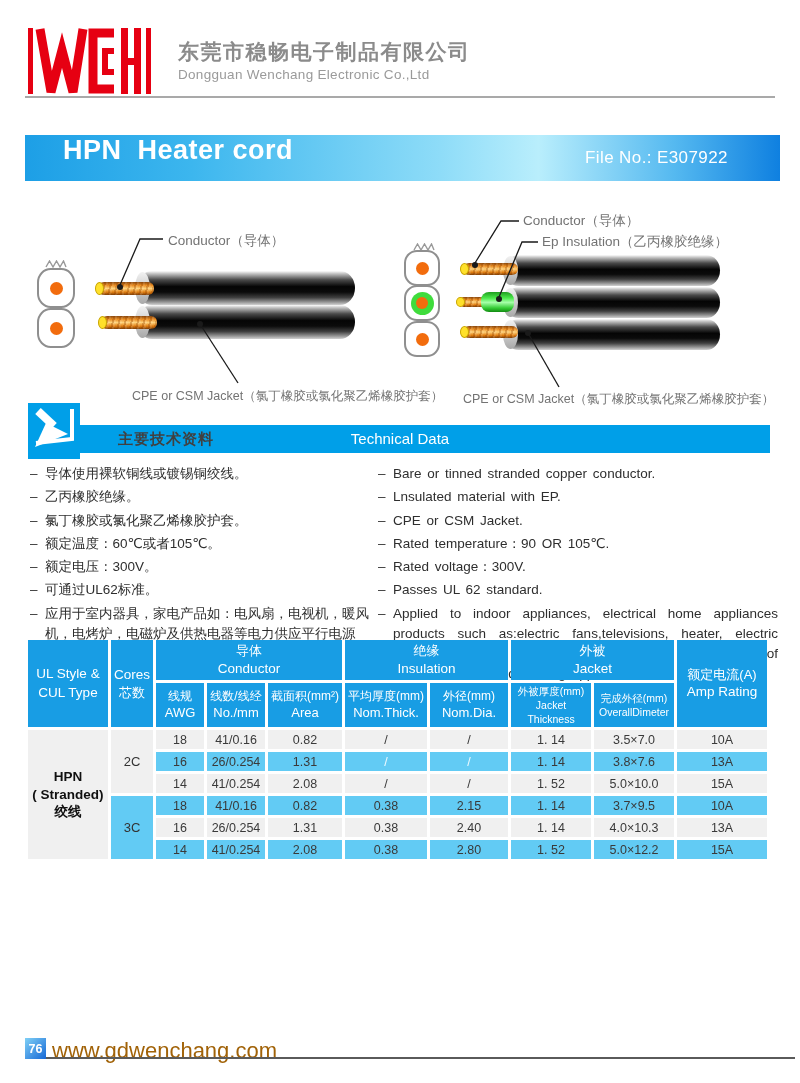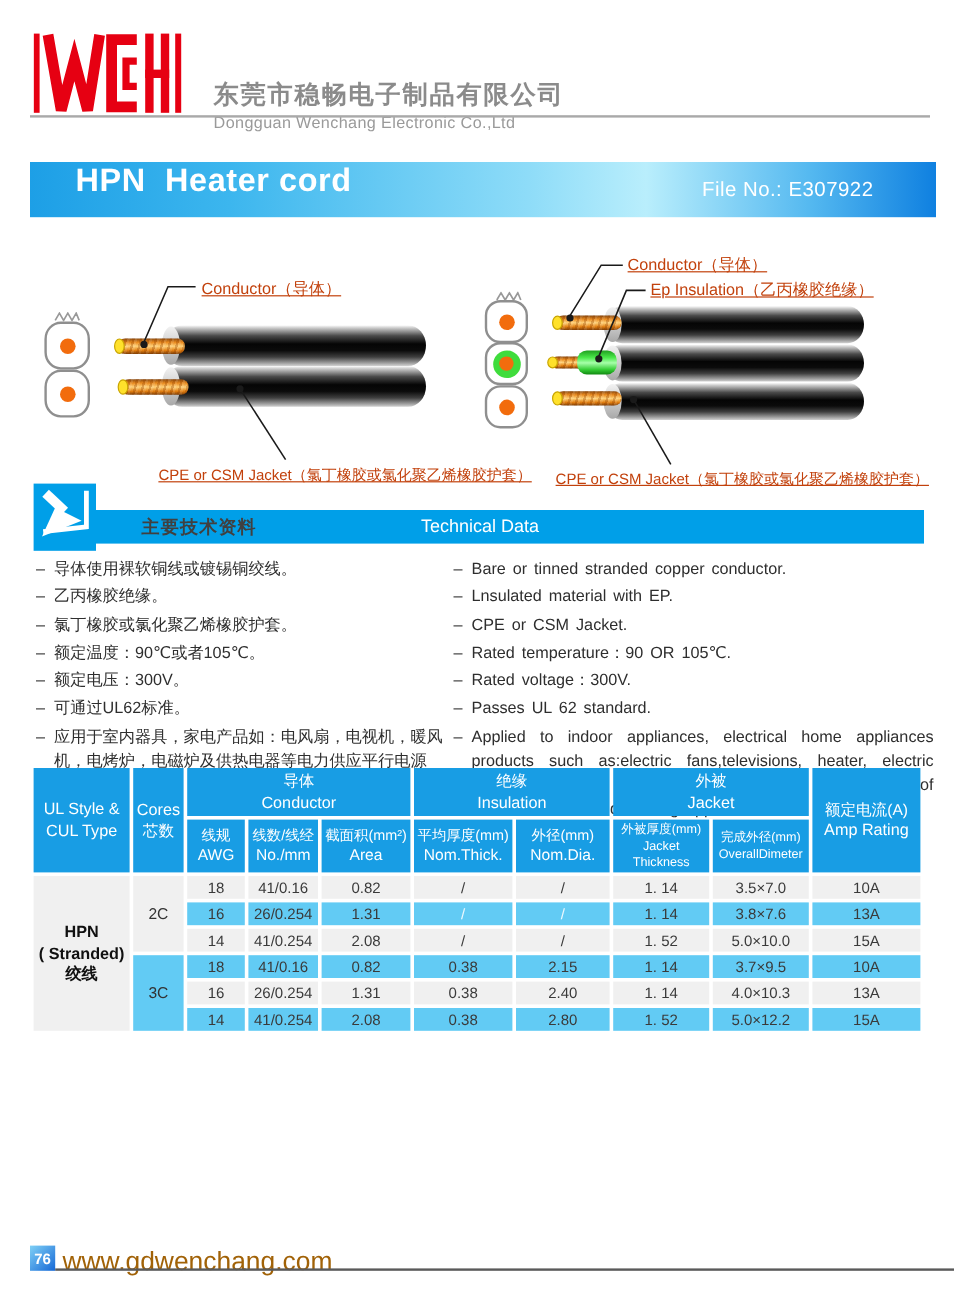--- a/index.html
+++ b/index.html
@@ -1,21 +1,21 @@
 <!DOCTYPE html>
 <html><head>
 <meta charset="utf-8">
 <style>
   html,body{margin:0;padding:0;background:#fff;}
   .page{position:relative;width:800px;height:1083px;background:#ffffff;overflow:hidden;
         font-family:"Liberation Sans","DejaVu Sans",sans-serif;color:#333;}
 
   
   .logo-svg{position:absolute;left:28px;top:26px;}
-  .company{position:absolute;left:178px;top:40px;line-height:1.15;margin-top:28px;}
+  .company{position:absolute;left:178px;top:40px;line-height:1.15;}
   .company .zh{font-size:21px;font-weight:bold;color:#8b8b8b;letter-spacing:1.5px;}
   .company .en{font-size:13.5px;color:#9a9a9a;margin-top:3px;letter-spacing:.3px;}
   .head-rule{position:absolute;left:25px;top:96px;width:750px;height:2px;background:#a9a9a9;}
 
   
   .titlebar{position:absolute;left:25px;top:135px;width:755px;height:46px;
     background:linear-gradient(90deg,#1d9fe6 0%,#3cb6ee 22%,#8edcf8 55%,#b9eefc 68%,#55b9f0 86%,#0f80e0 100%);
     display:flex;align-items:flex-start;}
   .titlebar .ttl{color:#fff;font-size:27px;font-weight:bold;margin-left:38px;white-space:pre;letter-spacing:.5px;}
   .titlebar .fileno{position:absolute;left:560px;top:13px;color:#fff;font-size:17px;letter-spacing:.4px;}
@@ -32,21 +32,21 @@
   .cyl::before{content:"";position:absolute;left:-2px;top:1px;bottom:1px;width:15px;border-radius:50%;
     background:linear-gradient(to bottom,#f2f2f2,#a8a8a8);}
   .cond{position:absolute;border-radius:6px;
     background:linear-gradient(to bottom,#8a4a10 0%,#e98a1e 25%,#ffd27a 50%,#e07d10 78%,#7d3f08 100%);}
   .cond::after{content:"";position:absolute;inset:0;border-radius:6px;
     background:repeating-linear-gradient(105deg,rgba(140,60,0,.30) 0 2px,rgba(255,255,255,.10) 2px 4px,transparent 4px 6px);}
   .cond::before{content:"";position:absolute;left:-3px;top:0;width:9px;height:100%;border-radius:50%;
     background:#ffe12b;border:1px solid #c9a500;box-sizing:border-box;z-index:2;}
   .sleeve{position:absolute;border-radius:8px;
     background:linear-gradient(to bottom,#1f9e1f 0%,#4ae84a 30%,#a6ffa9 52%,#35cc35 80%,#128a12 100%);}
-  .dlabel{position:absolute;font-size:13.5px;color:#c2410c;white-space:nowrap;text-decoration:underline;}
+  .dlabel{position:absolute;font-size:13.5px;color:#737373;white-space:nowrap;}
   .dlabel.jk{font-size:12.5px;}
   .leads{position:absolute;left:0;top:0;pointer-events:none;}
 
   
   .secbar{position:absolute;left:30px;top:425px;width:740px;height:28px;background:#009fe8;}
   .secbar .zh{position:absolute;left:88px;top:5px;color:#404040;font-size:15px;font-weight:bold;letter-spacing:1px;}
   .secbar .en{position:absolute;left:0;right:0;top:5px;text-align:center;color:#fff;font-size:15px;}
   .sec-icon{position:absolute;left:28px;top:403px;width:52px;height:56px;background:#009fe8;z-index:2;}
 
   
@@ -205,21 +205,21 @@
     <li>
         <span class="dash">–</span>
         <span class="txt">乙丙橡胶绝缘。</span>
       </li>
     <li>
         <span class="dash">–</span>
         <span class="txt">氯丁橡胶或氯化聚乙烯橡胶护套。</span>
       </li>
     <li>
         <span class="dash">–</span>
-        <span class="txt">额定温度：90℃或者105℃。</span>
+        <span class="txt">额定温度：60℃或者105℃。</span>
       </li>
     <li>
         <span class="dash">–</span>
         <span class="txt">额定电压：300V。</span>
       </li>
     <li>
         <span class="dash">–</span>
         <span class="txt">可通过UL62标准。</span>
       </li>
     <li>

